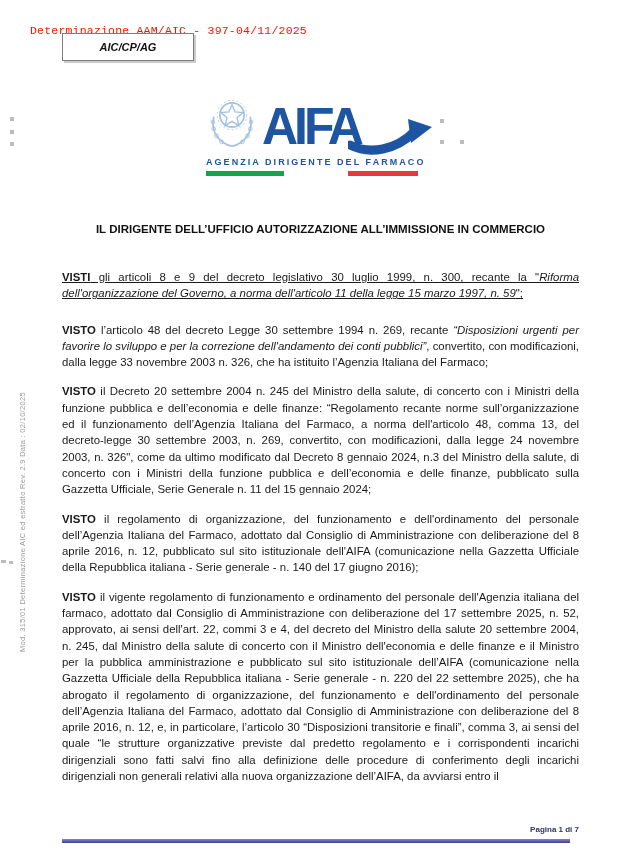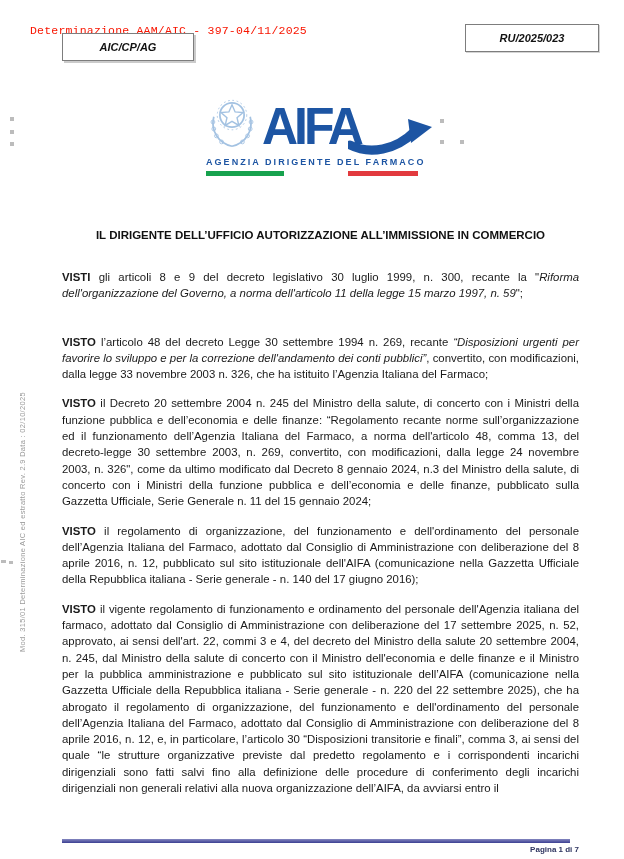--- a/index.html
+++ b/index.html
@@ -46,55 +46,52 @@
     transform:rotate(-90deg);transform-origin:0 0;
     font-size:7.5px;color:#9a9a9a;letter-spacing:.3px;white-space:nowrap;
   }
   
   .dot{position:absolute;width:4px;height:4px;background:#bcbcbc;}
   .d1{left:10px;top:117px;} .d2{left:10px;top:130px;} .d3{left:10px;top:142px;}
   .d4{left:440px;top:119px;} .d5{left:440px;top:140px;} .d6{left:460px;top:140px;}
   .d7{left:1px;top:560px;width:5px;height:3px;} .d8{left:9px;top:561px;height:3px;}
   
   .heading{
-    position:absolute;top:229px;left:62px;width:517px;margin:0;
+    position:absolute;top:223px;left:62px;width:517px;margin:0;
     font-size:11.5px;font-weight:bold;text-align:center;color:#111;
   }
   .body-text{
     position:absolute;top:269px;left:62px;width:517px;
     font-size:11.4px;line-height:16.3px;text-align:justify;
   }
   .para{margin:0 0 13px 0;}
-  .para:first-child{margin-bottom:32px;}
+  .para:first-child{margin-bottom:20px;text-decoration:underline;}
   .b{font-weight:bold;}
   .i{font-style:italic;}
   
   .footer-rule{
     position:absolute;top:839px;left:62px;width:508px;height:4px;
     background:linear-gradient(to bottom,#8487c0,#3c3f92);
   }
   .footer-page{
-    position:absolute;top:845px;right:45px;
+    position:absolute;top:825px;right:45px;
     font-size:8px;font-weight:bold;color:#2f3560;
   }
 </style>
 </head>
 <body>
 
 <div class="page">
 
   <div class="ref-line">Determinazione AAM/AIC - 397-04/11/2025</div>
 
   <div class="box office-box">
     <span>AIC/CP/AG</span>
   </div>
 
-  <div class="box registry-box">
-    <span>RU/2025/023</span>
-  </div>
 
   <div class="logo">
     <div class="logo-row">
       <svg class="emblem" width="52" height="60" viewBox="0 0 60 68">
         <g fill="none" stroke="#a3c2e2" stroke-width="2">
           <circle cx="30" cy="26" r="14"></circle>
           <circle cx="30" cy="26" r="17" stroke-width="1" stroke-dasharray="2 3"></circle>
           <path d="M30 14 L33.6 22.4 L42.7 23.1 L35.8 29.1 L37.9 38 L30 33.2 L22.1 38 L24.2 29.1 L17.3 23.1 L26.4 22.4 Z" stroke-width="1.6"></path>
           <path d="M9 28 C5 44 14 58 30 62"></path>
           <path d="M51 28 C55 44 46 58 30 62"></path>

